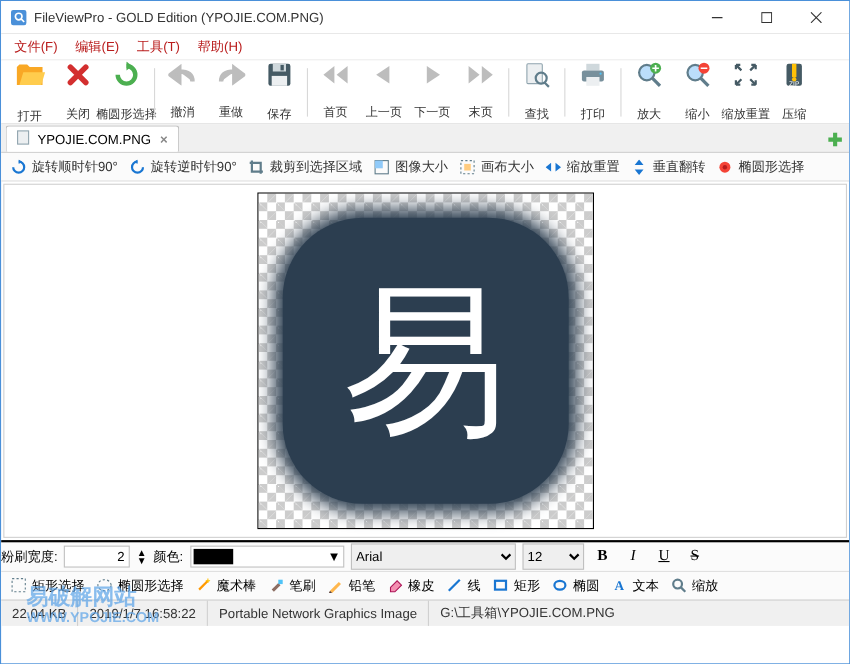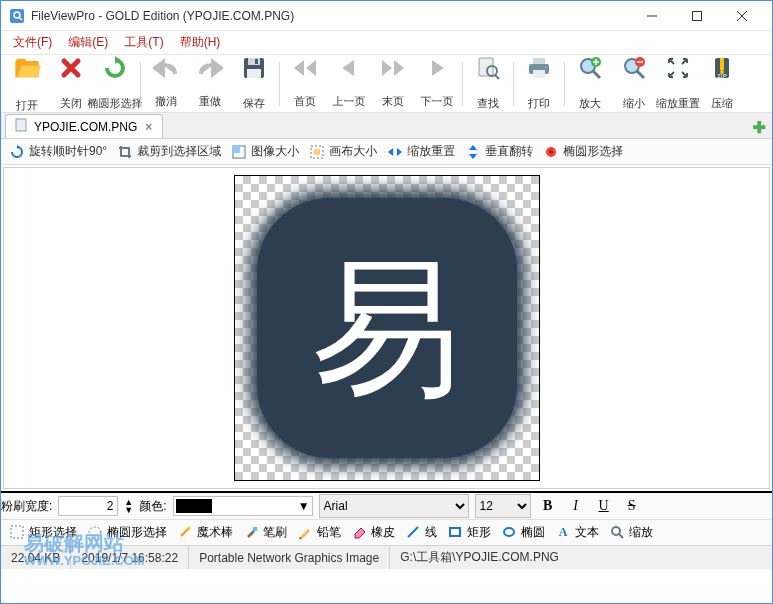--- a/index.html
+++ b/index.html
@@ -146,33 +146,33 @@
   <div class="tbtn" data-interactable="true">
       <span class="ico" data-interactable="false">
         <svg width="20" height="20" viewBox="0 0 20 20">
           <path d="M15 2 L3 10 L15 18 Z" fill="#bdbdbd"></path>
         </svg>
       </span>
       <span class="lbl" data-interactable="false">上一页</span>
     </div>
   <div class="tbtn" data-interactable="true">
       <span class="ico" data-interactable="false">
+        <svg width="20" height="20" viewBox="0 0 20 20">
+          <path d="M5 2 L17 10 L5 18 Z" fill="#bdbdbd"></path>
+        </svg>
+      </span>
+      <span class="lbl" data-interactable="false">下一页</span>
+    </div>
+  <div class="tbtn" data-interactable="true">
+      <span class="ico" data-interactable="false">
         <svg width="26" height="20" viewBox="0 0 26 20">
           <path d="M2 2 L12 10 L2 18 Z M14 2 L24 10 L14 18 Z" fill="#bdbdbd"></path>
         </svg>
       </span>
       <span class="lbl" data-interactable="false">末页</span>
-    </div>
-  <div class="tbtn" data-interactable="true">
-      <span class="ico" data-interactable="false">
-        <svg width="20" height="20" viewBox="0 0 20 20">
-          <path d="M5 2 L17 10 L5 18 Z" fill="#bdbdbd"></path>
-        </svg>
-      </span>
-      <span class="lbl" data-interactable="false">下一页</span>
     </div>
   <div class="sep" data-interactable="false"></div>
   <div class="tbtn" data-interactable="true">
       <span class="ico" data-interactable="false">
         <svg width="24" height="24" viewBox="0 0 24 24">
           <rect x="3" y="2" width="14" height="18" rx="1" fill="#eceff1" stroke="#90a4ae"></rect>
           <circle cx="16" cy="15" r="5" fill="none" stroke="#607d8b" stroke-width="2"></circle>
           <line x1="19" y1="19" x2="23" y2="23" stroke="#607d8b" stroke-width="2"></line>
         </svg>
       </span>
@@ -252,20 +252,29 @@
         <svg width="14" height="14" viewBox="0 0 14 14">
           <path d="M7 2 A5 5 0 1 1 2 7" fill="none" stroke="#1976d2" stroke-width="2"></path>
           <path d="M7 0 L7 4 L10 2 Z" fill="#1976d2"></path>
         </svg>
       </span>
       <span data-interactable="false">旋转顺时针90°</span>
     </div>
   <div class="sbtn" data-interactable="true">
       <span class="sico" data-interactable="false">
         <svg width="14" height="14" viewBox="0 0 14 14">
+          <path d="M7 2 A5 5 0 1 0 12 7" fill="none" stroke="#1976d2" stroke-width="2"></path>
+          <path d="M7 0 L7 4 L4 2 Z" fill="#1976d2"></path>
+        </svg>
+      </span>
+      <span data-interactable="false">旋转逆时针90°</span>
+    </div>
+  <div class="sbtn" data-interactable="true">
+      <span class="sico" data-interactable="false">
+        <svg width="14" height="14" viewBox="0 0 14 14">
           <path d="M3 1 L3 11 L13 11 M1 3 L11 3 L11 13" stroke="#607d8b" stroke-width="2" fill="none"></path>
         </svg>
       </span>
       <span data-interactable="false">裁剪到选择区域</span>
     </div>
   <div class="sbtn" data-interactable="true">
       <span class="sico" data-interactable="false">
         <svg width="14" height="14" viewBox="0 0 14 14">
           <rect x="1" y="1" width="12" height="12" fill="none" stroke="#607d8b"></rect>
           <rect x="1" y="1" width="7" height="7" fill="#90caf9"></rect>

